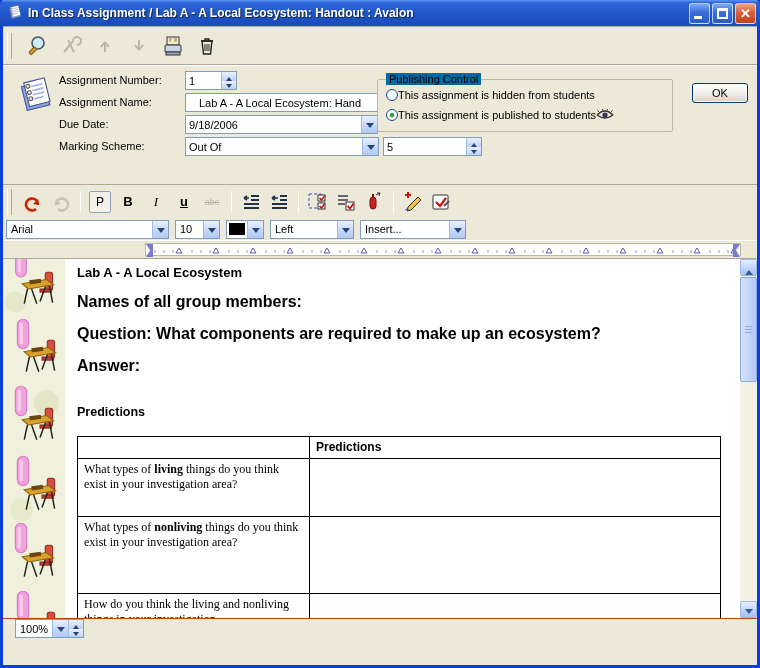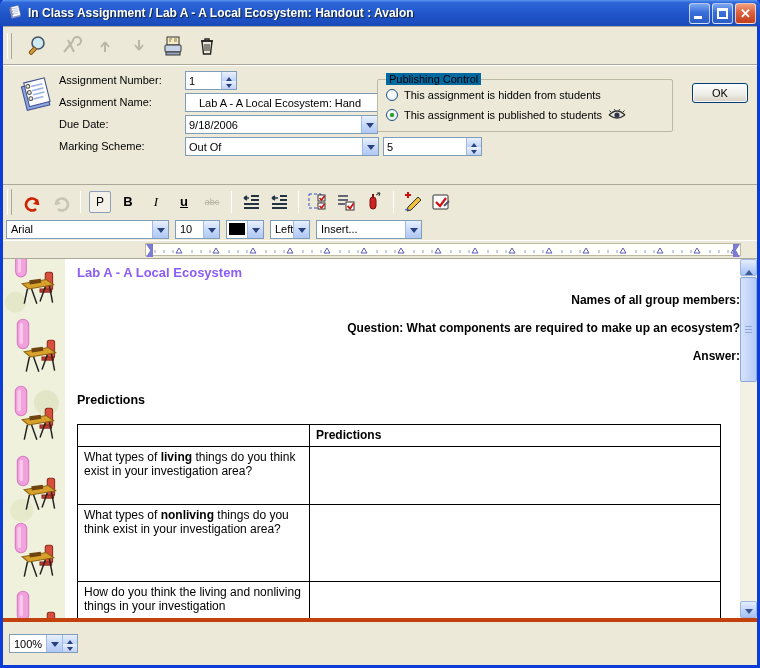--- a/index.html
+++ b/index.html
@@ -60,21 +60,21 @@
   .spin div { flex:1; position:relative; background:linear-gradient(180deg,#E9F0FD,#BED2F7); }
   .spin .up::after { content:""; position:absolute; left:4px; top:2px;
     border:3px solid transparent; border-bottom:4px solid #28427E; }
   .spin .dn::after { content:""; position:absolute; left:4px; top:3px;
     border:3px solid transparent; border-top:4px solid #28427E; }
 
   .groupbox { position:absolute; left:374px; top:13px; width:296px; height:53px;
     border:1px solid #BDBAA4; border-radius:2px; }
   .groupbox legend { position:absolute; top:-7px; left:8px; background:#0369a1;
     padding:0 3px; font-size:11px; }
-  .radio-row { position:absolute; left:8px; display:flex; align-items:flex-start; gap:6px; }
+  .radio-row { position:absolute; left:8px; display:flex; align-items:flex-start; }
   .radio { width:12px; height:12px; border-radius:50%; border:1px solid #1D5281;
     background:radial-gradient(circle at 35% 30%, #fff, #E6EEF8); position:relative; }
   .radio.sel::after { content:""; position:absolute; left:3px; top:3px; width:4px; height:4px;
     border-radius:50%; background:#2DA32D; box-shadow:0 0 1px #1d7a1d; }
 
   .okbtn { position:absolute; right:9px; top:17px; width:56px; height:20px;
     border:1px solid #003C74; border-radius:3px; font-size:11px; text-align:center;
     line-height:18px; background:linear-gradient(180deg,#FFFFFF,#ECEBE5 60%,#D8D0C4);
     box-shadow:inset 0 0 0 1px #ffffffcc; }
 
@@ -110,47 +110,47 @@
     border-top:1px solid #ACA899; }
   .deco { flex:0 0 62px; position:relative; overflow:hidden;
     background:
       radial-gradient(circle at 20% 12%, #e4e8c8 0 10px, transparent 11px),
       radial-gradient(circle at 70% 40%, #e2e6c6 0 12px, transparent 13px),
       radial-gradient(circle at 30% 70%, #e6eacb 0 11px, transparent 12px),
       #EFF1DC; }
   .deco .item { position:absolute; }
   .docwhite { flex:1; position:relative; background:#fff; overflow:hidden; padding:6px 0 0 12px; }
   .doc-heading { font-weight:bold; font-size:13px; margin-bottom:13px; }
-  .doc-p { font-weight:bold; font-size:12px; margin-bottom:14px;text-align:right; }
+  .doc-p { font-weight:bold; font-size:16px; margin-bottom:14px; }
   .doc-p.answer { margin-bottom:30px; }
   .doc-section { font-weight:bold; font-size:12.5px; margin-bottom:17px; }
   table.predict { border-collapse:collapse; width:644px; font-size:12px; }
   table.predict td, table.predict th { border:1px solid #000; vertical-align:top;
     padding:3px 6px; text-align:left; }
   table.predict th { font-weight:bold; height:22px; }
-  .colq { width:232px; }
+  .colq { width:232px;font-family:Liberation Serif, serif; }
   .r1 { height:58px; } .r2 { height:77px; } .r3 { height:60px; }
 
   
   .vscroll { flex:0 0 17px; background:#F3F1E4; display:flex; flex-direction:column; }
   .sb-btn { height:17px; flex:0 0 17px; border:1px solid #9EB6E4; border-radius:2px;
     background:linear-gradient(180deg,#E6EEFD,#BDD2F8 60%,#A8C2F3); position:relative; }
   .sb-btn.up::after { content:""; position:absolute; left:4px; top:6px;
     border:4px solid transparent; border-bottom:5px solid #3C5A96; }
   .sb-btn.dn { margin-top:auto; }
   .sb-btn.dn::after { content:""; position:absolute; left:4px; top:7px;
     border:4px solid transparent; border-top:5px solid #3C5A96; }
   .sb-thumb { height:105px; margin:1px 0; border:1px solid #8CA8E0; border-radius:2px;
     background:linear-gradient(90deg,#D7E3FB,#B4C9F6); position:relative; }
   .sb-thumb::after { content:""; position:absolute; left:4px; top:48px; width:7px; height:7px;
     background:repeating-linear-gradient(180deg,#8FA8E0 0 1px,transparent 1px 3px); }
 
   
-  .statusbar { flex:1; border-top:4px solid #c2410c; background:#ECE9D8;
-    display:flex; align-items:center; padding-left:6px; }
+  .statusbar { flex:1; border-top:1px solid #c2410c; background:#ECE9D8;
+    display:flex; padding-left:12px; }
   .zoomctl { display:flex; align-items:center; height:19px; border:1px solid #7F9DB9;
     background:#fff; }
   .zoomctl .val { padding:0 4px; }
 </style>
 </head>
 <body>
 
 <div class="window">
 
   <div class="titlebar">
@@ -373,21 +373,21 @@
       <span class="drop-btn"></span>
     </div>
     <div class="combo" style="width:45px">
       <span class="val">10</span>
       <span class="drop-btn"></span>
     </div>
     <div class="combo" style="width:38px">
       <span class="swatch"></span>
       <span class="drop-btn"></span>
     </div>
-    <div class="combo" style="width:40px">
+    <div class="combo" style="width:84px">
       <span class="val">Left</span>
       <span class="drop-btn"></span>
     </div>
     <div class="combo" style="width:106px">
       <span class="val">Insert...</span>
       <span class="drop-btn"></span>
     </div>
   </div>
 
   <div class="rulerband">
@@ -482,21 +482,21 @@
       <span class="item" style="left:18px; top:352px">
         <svg width="42" height="36" viewBox="0 0 40 34">
             <rect x="25" y="1" width="7" height="17" rx="2" fill="#D94F3D" stroke="#8E2B1E"></rect>
             <rect x="20" y="17" width="11" height="3" fill="#C23B2B" stroke="#8E2B1E"></rect>
             <polygon points="3,12 26,8 33,13 9,17" fill="#D8A12C" stroke="#8A6210"></polygon>
             <path d="M8 17 L5 31 M29 14 L32 30" stroke="#222" stroke-width="1.4" fill="none"></path>
           </svg></span>
     </div>
 
     <div class="docwhite">
-      <div class="doc-heading" style="color:#8b5cf6">Lab A - A Local Ecosystem</div>
+      <div class="doc-heading" style="color:#000000">Lab A - A Local Ecosystem</div>
       <div class="doc-p">Names of all group members:</div>
       <div class="doc-p">Question: What components are required to make up an ecosystem?</div>
       <div class="doc-p answer">Answer:</div>
       <div class="doc-section">Predictions</div>
 
       <table class="predict">
         <tbody>
             <tr>
           <th class="colq"></th>
           <th>Predictions</th>

